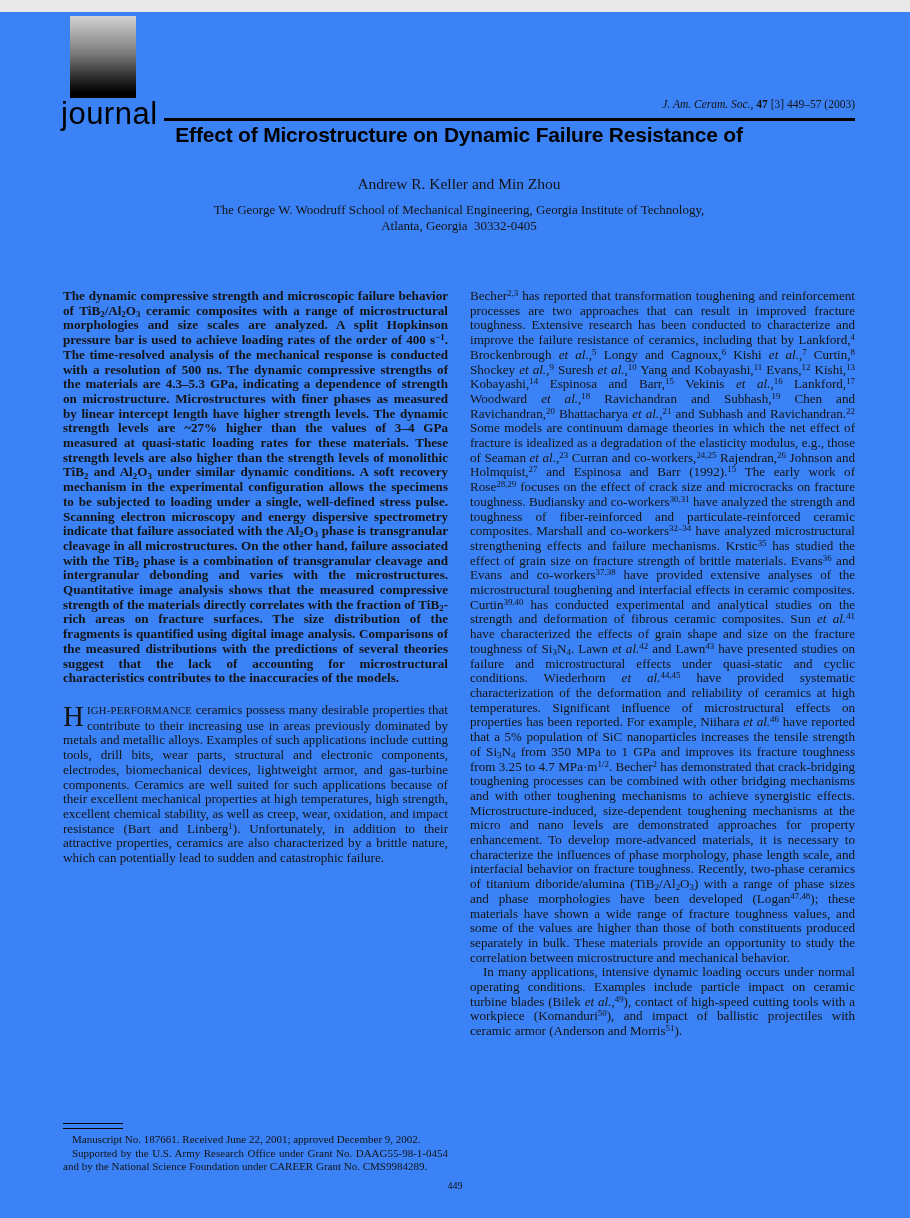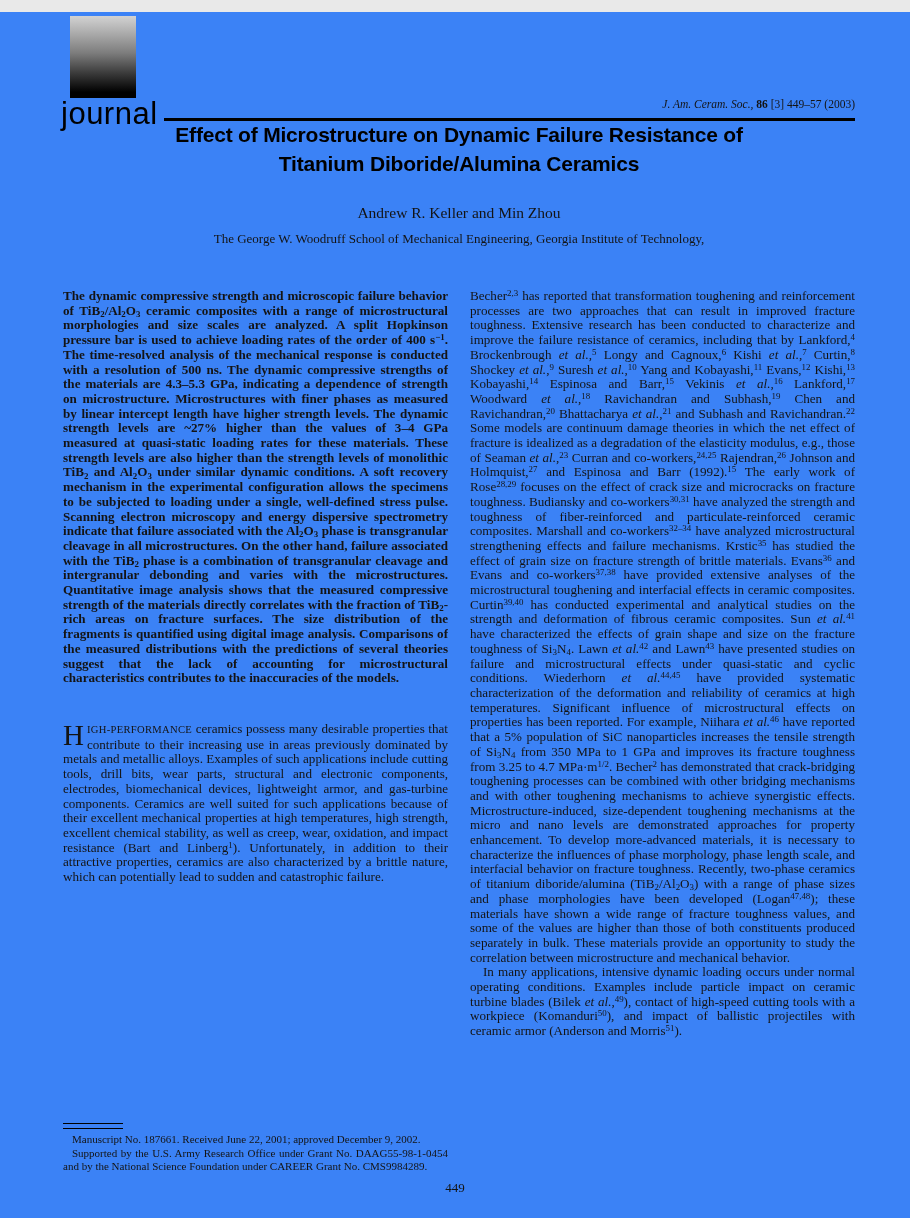--- a/index.html
+++ b/index.html
@@ -18,59 +18,59 @@
   }
   .citation {position:absolute; top:86px; right:55px; font-size:11.5px; white-space:nowrap;}
   .header-rule {position:absolute; left:164px; right:55px; top:106px; height:3px; background:#000;}
   
   .title-block {position:absolute; left:63px; right:55px; top:108px; text-align:center;}
   .paper-title {font-family:"Liberation Sans",sans-serif; font-weight:bold; font-size:21px; line-height:29px; letter-spacing:-0.2px; color:#000;}
   .authors {margin-top:26px; font-size:15.5px;}
   .affiliation {margin-top:9px; font-size:13px; line-height:16px;}
   
   .columns {position:absolute; left:63px; top:277px; width:792px; display:flex; gap:22px;}
-  .col {width:385px; height:884px; overflow:hidden;gap:19px;}
+  .col {width:385px; height:884px; overflow:hidden;}
   .col-left {display:flex; flex-direction:column;}
   .abstract {font-weight:bold; font-size:13.1px; line-height:14.7px; text-align:justify;}
   .section-heading {text-align:center; font-weight:bold; font-size:13.5px; margin-top:14px;}
   .heading-num {margin-right:13px;}
   .intro-para {margin-top:17px; font-size:13.1px; line-height:14.7px; text-align:justify;}
   .dc {float:left; font-size:29px; line-height:24px; padding:1px 3px 0 0; font-weight:400;}
   .sc {font-size:10.6px; letter-spacing:0.3px;}
   sup {font-size:68%; vertical-align:baseline; position:relative; top:-0.45em; line-height:0;}
   sub {font-size:68%; vertical-align:baseline; position:relative; top:0.25em; line-height:0;}
   i {font-style:italic;}
   b {font-weight:bold;}
   
   .footnote-block {margin-top:auto; font-size:11px; line-height:13.2px;}
   .fn-rule {width:60px; height:1px; background:#000; margin-bottom:4px;}
   .fn-editor {padding-left:9px; margin-bottom:36px;}
   .fn-para {text-align:justify; text-indent:9px;}
   
   .right-para1 {font-size:13.1px; line-height:14.7px; text-align:justify;}
   .right-para2 {font-size:13.1px; line-height:14.7px; text-align:justify; text-indent:13px;}
   
-  .page-number {position:absolute; top:1168px; left:0; width:100%; text-align:center; font-size:13px;}
+  .page-number {position:absolute; top:1168px; left:0; width:100%; text-align:center; font-size:10px;}
 </style>
 </head>
 <body>
 
 <div class="page">
 
   <div class="logo-gradient"></div>
   <div class="logo-text">journal</div>
-  <div class="citation"><i>J. Am. Ceram. Soc., </i><b>86</b><span> [3] 449–57 (2003)</span></div>
+  <div class="citation"><i>J. Am. Ceram. Soc., </i><b>47</b><span> [3] 449–57 (2003)</span></div>
   <div class="header-rule"></div>
 
   <div class="title-block">
     <div class="paper-title">Effect of Microstructure on Dynamic Failure Resistance of</div>
-    <div class="paper-title">Titanium Diboride/Alumina Ceramics</div>
     <div class="authors">Andrew R. Keller and Min Zhou</div>
     <div class="affiliation">
       <div>The George W. Woodruff School of Mechanical Engineering, Georgia Institute of Technology,</div>
+      <div>Atlanta, Georgia&nbsp;&nbsp;30332-0405</div>
     </div>
   </div>
 
   <div class="columns">
 
     <div class="col col-left">
       <div class="abstract"><span>The dynamic compressive strength and microscopic failure behavior of TiB</span><sub>2</sub><span>/Al</span><sub>2</sub><span>O</span><sub>3</sub><span> ceramic composites with a range of microstructural morphologies and size scales are analyzed. A split Hopkinson pressure bar is used to achieve loading rates of the order of 400 s</span><sup>−1</sup><span>. The time-resolved analysis of the mechanical response is conducted with a resolution of 500 ns. The dynamic compressive strengths of the materials are 4.3–5.3 GPa, indicating a dependence of strength on microstructure. Microstructures with finer phases as measured by linear intercept length have higher strength levels. The dynamic strength levels are ~27% higher than the values of 3–4 GPa measured at quasi-static loading rates for these materials. These strength levels are also higher than the strength levels of monolithic TiB</span><sub>2</sub><span> and Al</span><sub>2</sub><span>O</span><sub>3</sub><span> under similar dynamic conditions. A soft recovery mechanism in the experimental configuration allows the specimens to be subjected to loading under a single, well-defined stress pulse. Scanning electron microscopy and energy dispersive spectrometry indicate that failure associated with the Al</span><sub>2</sub><span>O</span><sub>3</sub><span> phase is transgranular cleavage in all microstructures. On the other hand, failure associated with the TiB</span><sub>2</sub><span> phase is a combination of transgranular cleavage and intergranular debonding and varies with the microstructures. Quantitative image analysis shows that the measured compressive strength of the materials directly correlates with the fraction of TiB</span><sub>2</sub><span>-rich areas on fracture surfaces. The size distribution of the fragments is quantified using digital image analysis. Comparisons of the measured distributions with the predictions of several theories suggest that the lack of accounting for microstructural characteristics contributes to the inaccuracies of the models.</span></div>
 
 
       <div class="intro-para"><span class="dc">H</span><span class="sc">IGH-PERFORMANCE</span><span> ceramics possess many desirable properties that contribute to their increasing use in areas previously dominated by metals and metallic alloys. Examples of such applications include cutting tools, drill bits, wear parts, structural and electronic components, electrodes, biomechanical devices, lightweight armor, and gas-turbine components. Ceramics are well suited for such applications because of their excellent mechanical properties at high temperatures, high strength, excellent chemical stability, as well as creep, wear, oxidation, and impact resistance (Bart and Linberg</span><sup>1</sup><span>). Unfortunately, in addition to their attractive properties, ceramics are also characterized by a brittle nature, which can potentially lead to sudden and catastrophic failure.</span></div>

